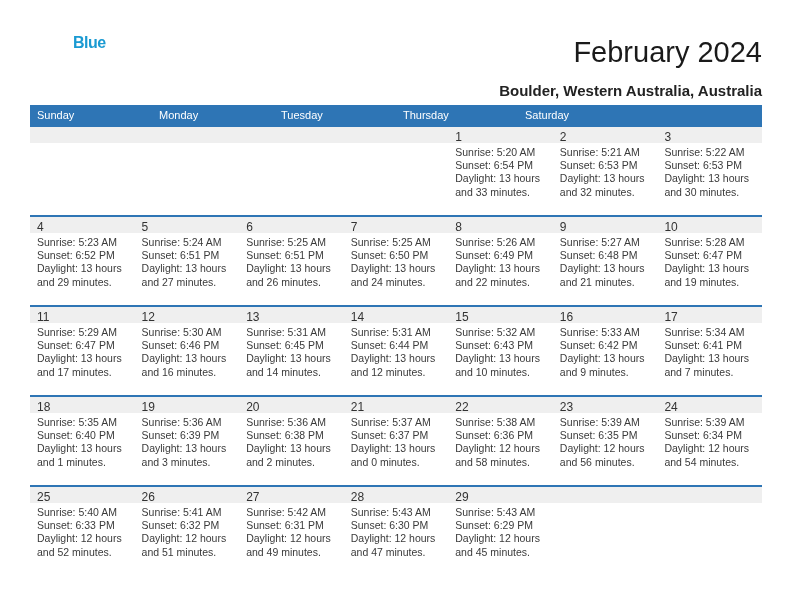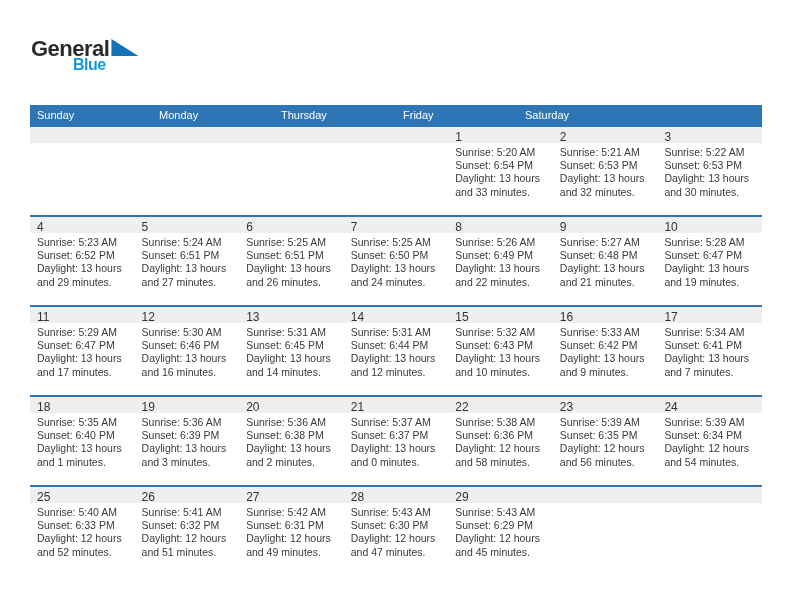--- a/index.html
+++ b/index.html
@@ -40,34 +40,34 @@
   .daynum{font-size:12px;line-height:16px;color:#333;}
   .details{padding:3px 5px 0 7px;}
   .line{font-size:10.5px;line-height:13.2px;color:var(--c-text);white-space:nowrap;}
 </style>
 </head>
 <body>
 
 <div class="page">
 
   <div class="logo">
-    <div class="logo-top">
-      <span class="logo-general">General</span>
-      <span class="logo-triangle"></span>
-    </div>
     <div class="logo-blue">Blue</div>
   </div>
 
+  <div class="titles">
+    <div class="page-title">February 2024</div>
+    <div class="page-subtitle">Boulder, Western Australia, Australia</div>
+  </div>
 
   <div class="calendar">
     <div class="weekday-bar" id="weekday-bar">
         <div class="weekday">Sunday</div>
         <div class="weekday">Monday</div>
+        <div class="weekday">Tuesday</div>
         <div class="weekday">Thursday</div>
-        <div class="weekday">Friday</div>
         <div class="weekday">Saturday</div>
       </div>
     <div id="weeks">
         <div class="week-row">
           <div class="cell">
     <div class="daynum-strip">
       <span class="daynum"></span>
     </div>
     <div class="details">
       <div class="line"></div>

